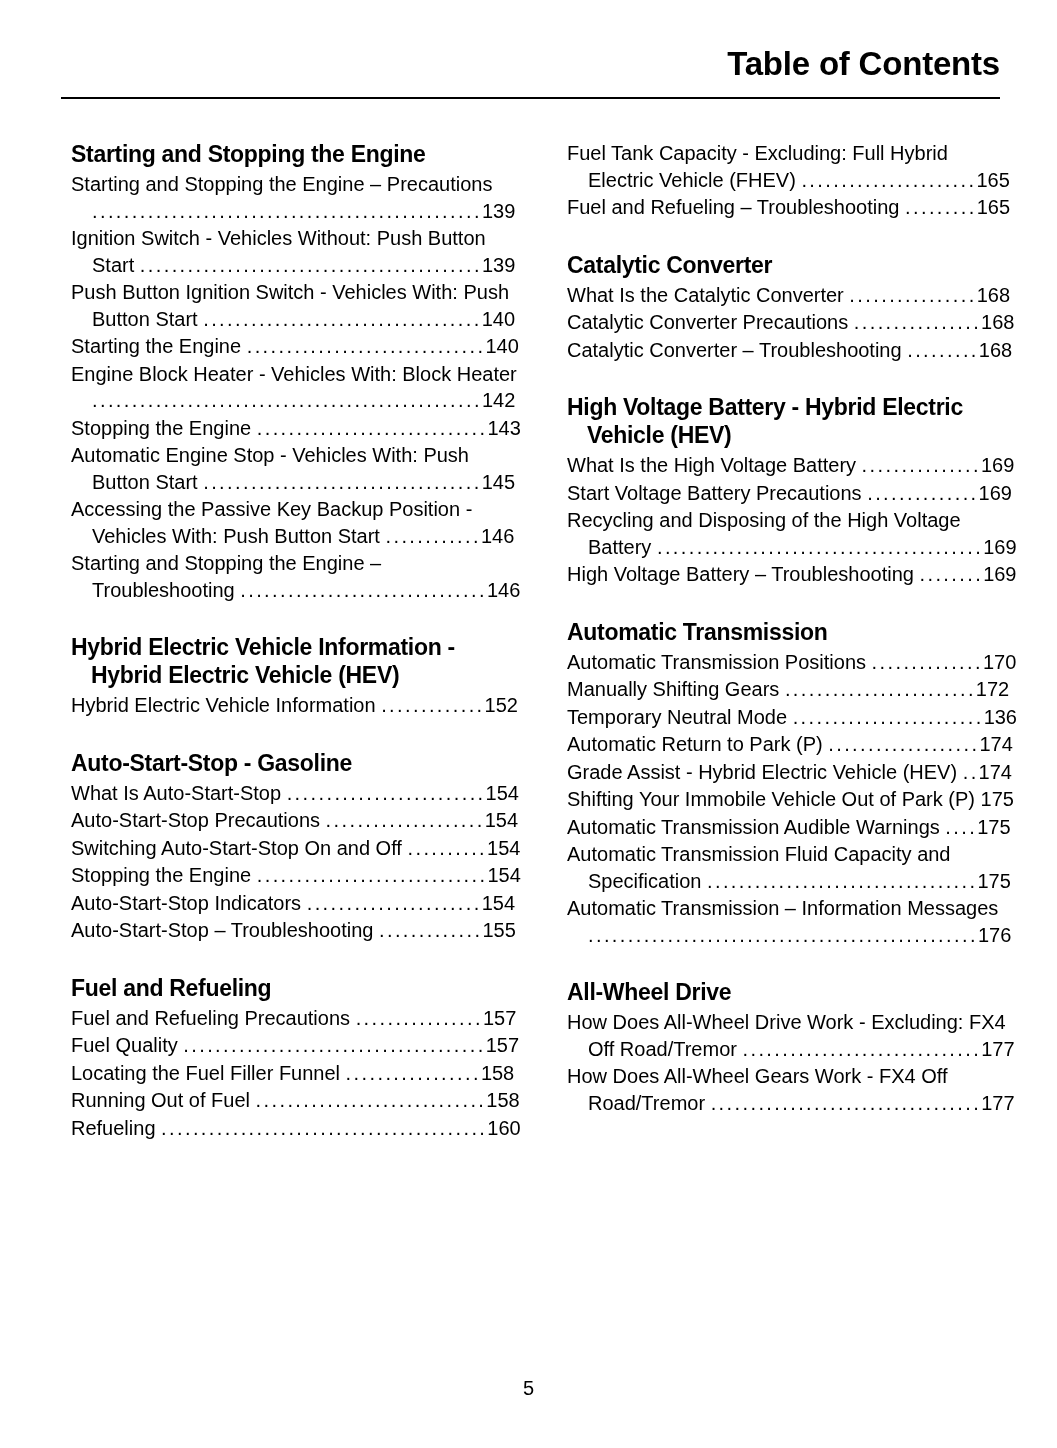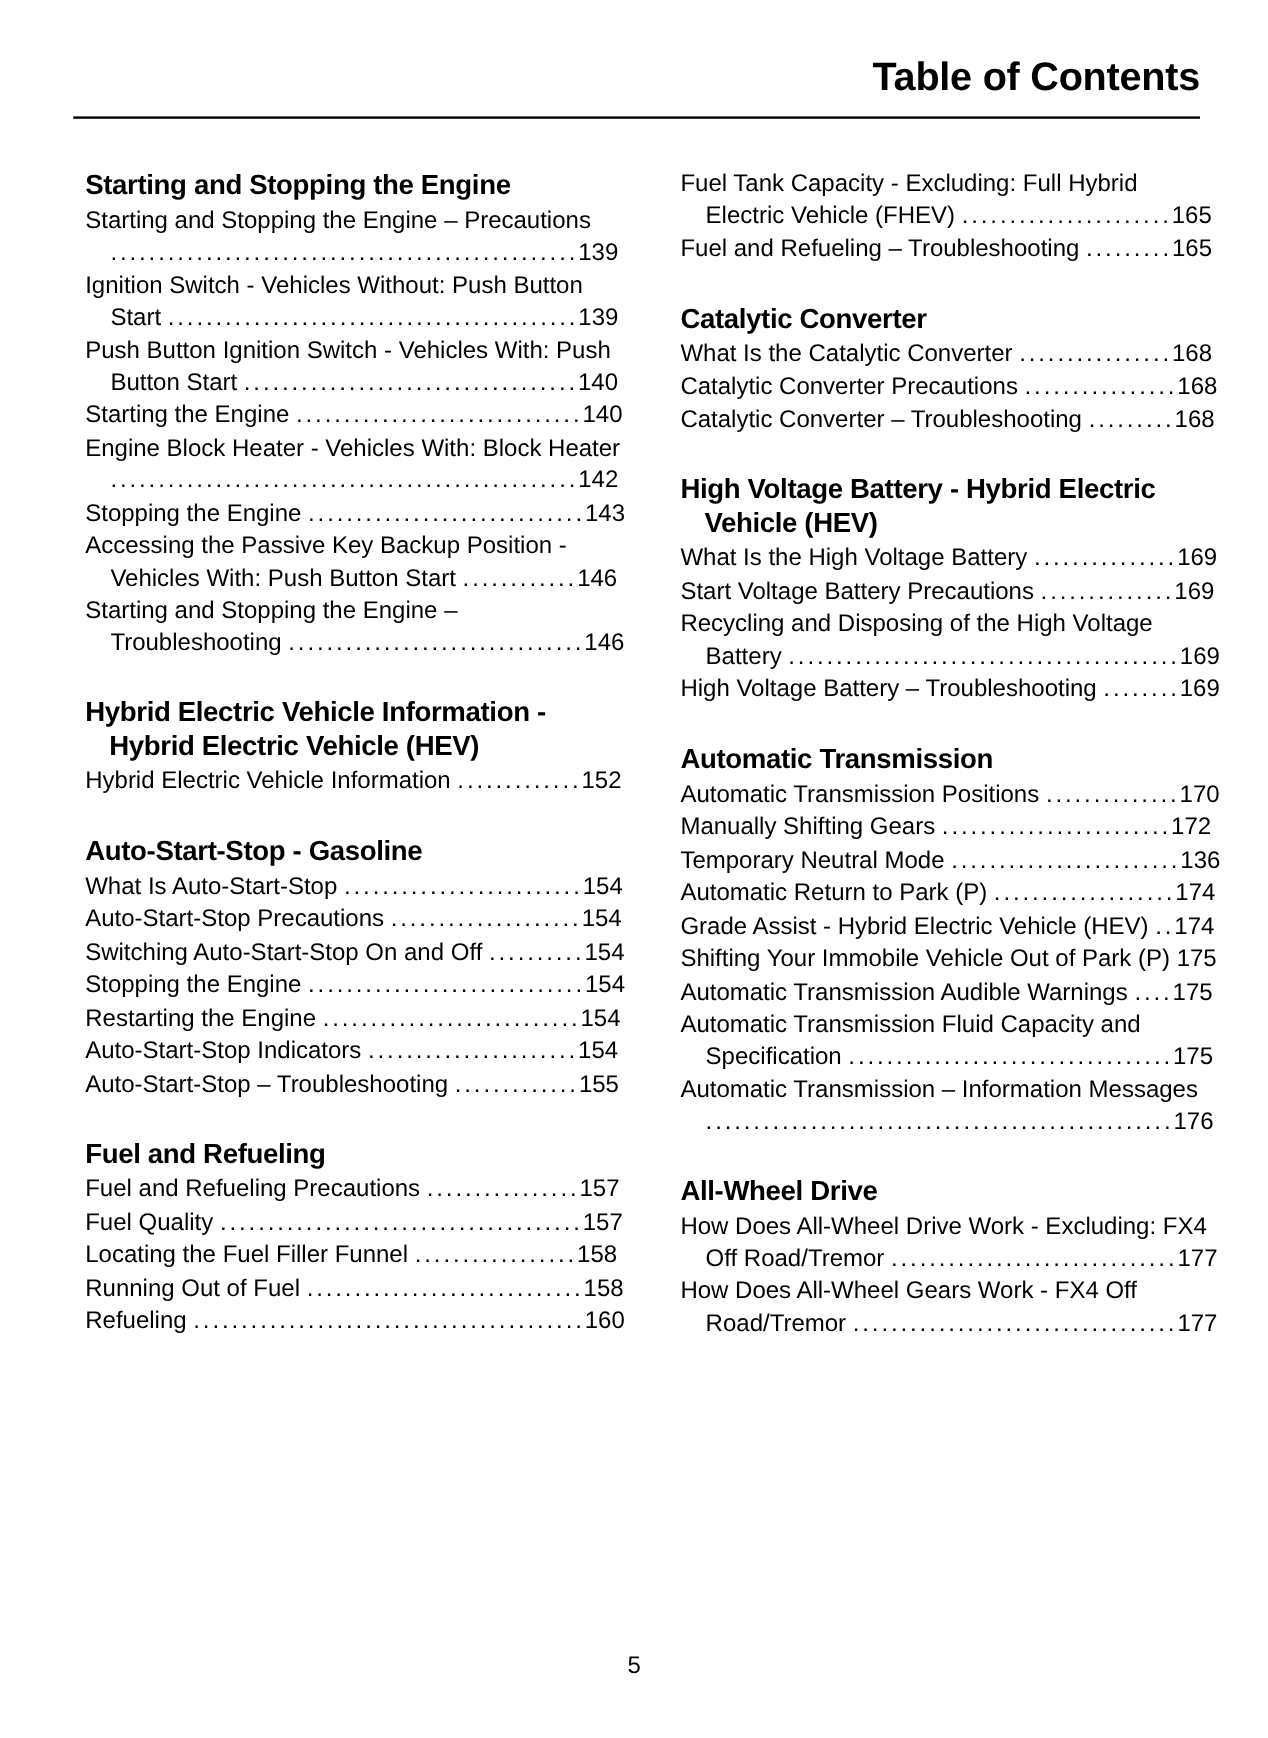--- a/index.html
+++ b/index.html
@@ -127,34 +127,34 @@
   <div class="columns">
     <div class="column column-left" id="col-left">
         <div class="section">
           <div class="section-heading section-first-heading-gap">Starting and Stopping the Engine</div>
           <div class="entry"><span class="entry-text">Starting and Stopping the Engine – Precautions</span> <span class="dots">.................................................</span><span class="pagenum">139</span></div>
           <div class="entry"><span class="entry-text">Ignition Switch - Vehicles Without: Push Button Start</span> <span class="dots">...........................................</span><span class="pagenum">139</span></div>
           <div class="entry"><span class="entry-text">Push Button Ignition Switch - Vehicles With: Push Button Start</span> <span class="dots">...................................</span><span class="pagenum">140</span></div>
           <div class="entry"><span class="entry-text">Starting the Engine</span> <span class="dots">..............................</span><span class="pagenum">140</span></div>
           <div class="entry"><span class="entry-text">Engine Block Heater - Vehicles With: Block Heater</span> <span class="dots">.................................................</span><span class="pagenum">142</span></div>
           <div class="entry"><span class="entry-text">Stopping the Engine</span> <span class="dots">.............................</span><span class="pagenum">143</span></div>
+          <div class="entry"><span class="entry-text">Automatic Engine Stop - Vehicles With: Push Button Start</span> <span class="dots">...................................</span><span class="pagenum">145</span></div>
           <div class="entry"><span class="entry-text">Accessing the Passive Key Backup Position - Vehicles With: Push Button Start</span> <span class="dots">............</span><span class="pagenum">146</span></div>
           <div class="entry"><span class="entry-text">Starting and Stopping the Engine – Troubleshooting</span> <span class="dots">...............................</span><span class="pagenum">146</span></div>
         </div>
         <div class="section">
           <div class="section-heading">Hybrid Electric Vehicle Information - Hybrid Electric Vehicle (HEV)</div>
           <div class="entry"><span class="entry-text">Hybrid Electric Vehicle Information</span> <span class="dots">.............</span><span class="pagenum">152</span></div>
         </div>
         <div class="section">
           <div class="section-heading">Auto-Start-Stop - Gasoline</div>
           <div class="entry"><span class="entry-text">What Is Auto-Start-Stop</span> <span class="dots">.........................</span><span class="pagenum">154</span></div>
           <div class="entry"><span class="entry-text">Auto-Start-Stop Precautions</span> <span class="dots">....................</span><span class="pagenum">154</span></div>
           <div class="entry"><span class="entry-text">Switching Auto-Start-Stop On and Off</span> <span class="dots">..........</span><span class="pagenum">154</span></div>
           <div class="entry"><span class="entry-text">Stopping the Engine</span> <span class="dots">.............................</span><span class="pagenum">154</span></div>
-          <div class="entry"><span class="entry-text">Restarting the Engine</span> <span class="dots">...........................</span><span class="pagenum">154</span></div>
           <div class="entry"><span class="entry-text">Auto-Start-Stop Indicators</span> <span class="dots">......................</span><span class="pagenum">154</span></div>
           <div class="entry"><span class="entry-text">Auto-Start-Stop – Troubleshooting</span> <span class="dots">.............</span><span class="pagenum">155</span></div>
         </div>
         <div class="section">
           <div class="section-heading">Fuel and Refueling</div>
           <div class="entry"><span class="entry-text">Fuel and Refueling Precautions</span> <span class="dots">................</span><span class="pagenum">157</span></div>
           <div class="entry"><span class="entry-text">Fuel Quality</span> <span class="dots">......................................</span><span class="pagenum">157</span></div>
           <div class="entry"><span class="entry-text">Locating the Fuel Filler Funnel</span> <span class="dots">.................</span><span class="pagenum">158</span></div>
           <div class="entry"><span class="entry-text">Running Out of Fuel</span> <span class="dots">.............................</span><span class="pagenum">158</span></div>
           <div class="entry"><span class="entry-text">Refueling</span> <span class="dots">.........................................</span><span class="pagenum">160</span></div>

